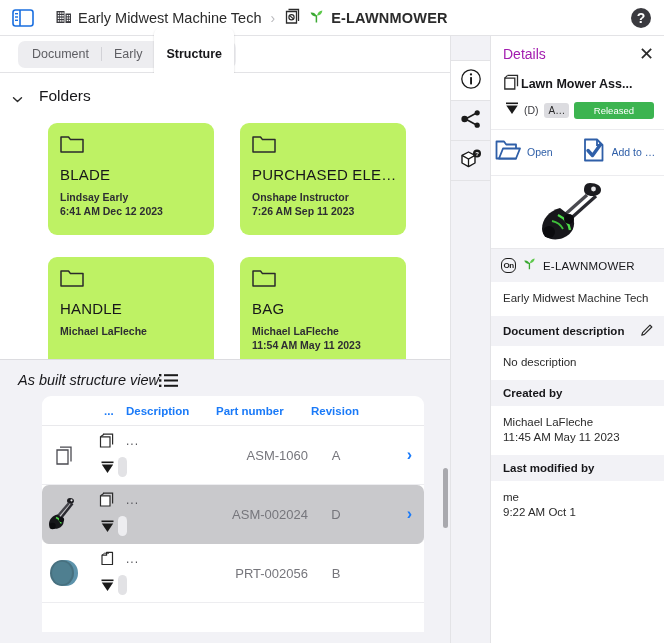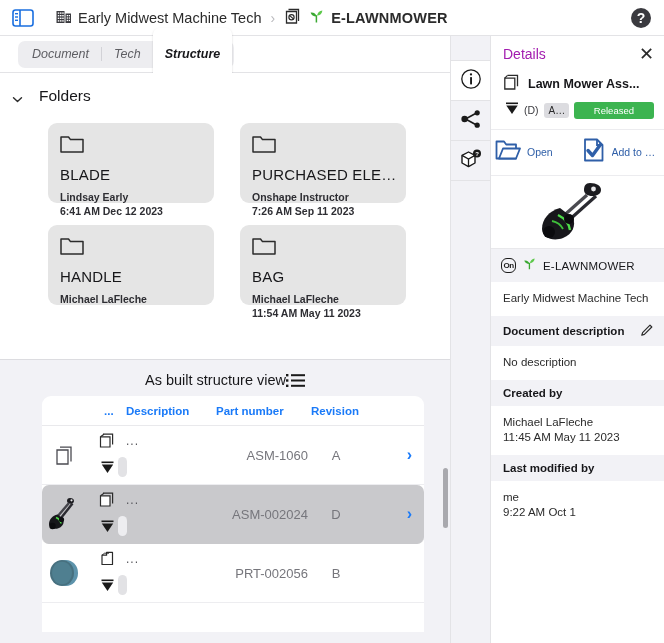--- a/index.html
+++ b/index.html
@@ -39,60 +39,61 @@
     position: absolute; top: 36px; left: 0; width: 450px; height: 37px;
     background: #fff; border-bottom: 1px solid #e3e3e6;
     display: flex; align-items: center;
   }
   .tabs {
     margin-left: 18px; height: 27px; background: #ededf0; border-radius: 7px;
     display: flex; align-items: center; padding: 2px;
   }
   .tab {
     font-size: 12.5px; color: #5e5e63; padding: 18px 12px; border-radius: 6px;
-    cursor: pointer; white-space: nowrap; line-height: 16px; font-style: italic;
+    cursor: pointer; white-space: nowrap; line-height: 16px;
   }
   .tab.sel { background: #fff; color: #17171a; font-weight: bold;
              box-shadow: 0 1px 2px rgba(0,0,0,.18); }
   .tab-div { width: 1px; height: 14px; background: #d2d2d7; }
 
   
   .folders-pane {
     position: absolute; top: 73px; left: 0; width: 450px; height: 286px;
     background: #fff; overflow: hidden;
   }
   .folders-head {
     display: flex; align-items: center; gap: 16px;
     margin: 14px 0 0 12px; font-size: 15.5px; color: #17171a;
   }
   .chev-down { width: 11px; height: 11px; }
   .folder-grid {
     display: grid; grid-template-columns: 166px 166px; gap: 22px 26px;
     margin: 18px 0 0 48px;
   }
   .folder-card {
-    background: #e5e5e5; border-radius: 9px; height: 80px;
+    background: #bef264; border-radius: 9px; height: 112px;
     padding: 12px 4px 0 12px; cursor: pointer;
   }
   .folder-ic { width: 24px; height: 19px; margin-bottom: 12px; }
   .folder-name {
     font-size: 15px; color: #17171a; letter-spacing: .2px;
     white-space: nowrap; overflow: hidden; text-overflow: ellipsis;
     margin-bottom: 8px;
   }
   .folder-meta { font-size: 10.5px; color: #2e2e33; line-height: 13.5px; font-weight: bold; }
 
   
   .structure-pane {
     position: absolute; top: 359px; left: 0; width: 450px; height: 284px;
     background: #f2f2f6; border-top: 1px solid #dcdce0;
   }
   .sv-header {
-    display: flex; align-items: center; justify-content: center;
+    display: flex; align-items: center; justify-content: flex-start;
     padding: 12px 18px 8px 18px;
+    font-style: italic;
   }
   .sv-title { font-size: 14.5px; color: #17171a; }
   .sv-listicon { width: 19px; height: 15px; cursor: pointer; }
   .sv-card {
     margin: 0 26px 0 42px; background: #fff; border-radius: 9px 9px 0 0;
     height: 236px; overflow: hidden;
   }
   .sv-colhead {
     display: flex; align-items: center; height: 30px;
     font-size: 11.5px; color: #1a7af8; font-weight: bold;
@@ -141,21 +142,21 @@
     position: absolute; top: 36px; left: 490px; width: 174px; height: 607px;
     background: #fff; border-left: 1px solid #e3e3e6; overflow: hidden;
   }
   .dt-head {
     display: flex; align-items: center; justify-content: space-between;
     padding: 10px 10px 8px 12px;
   }
   .dt-title { font-size: 14px; color: #a21caf; }
   .dt-close { font-size: 18px; color: #2b2b2b; cursor: pointer; line-height: 14px; }
   .dt-item {
-    display: flex; align-items: center; gap: 7px; padding: 3px 10px 2px 12px;
+    display: flex; align-items: center; padding: 3px 10px 2px 12px;
   }
   .dt-item-name { font-size: 12.5px; color: #17171a; font-weight: bold;
                   white-space: nowrap; overflow: hidden; text-overflow: ellipsis; }
   .dt-sub { display: flex; align-items: center; gap: 5px; padding: 4px 10px 10px 14px; }
   .dt-d { font-size: 10.5px; color: #3a3a3f; }
   .dt-pn {
     background: #dcdce0; border-radius: 3px; font-size: 10px; color: #2b2b2b;
     padding: 2px 5px; max-width: 58px; overflow: hidden;
     text-overflow: ellipsis; white-space: nowrap;
   }
@@ -265,21 +266,21 @@
         <circle cx="11" cy="11" r="10" fill="#3a3a3f"></circle>
         <text x="11" y="16" text-anchor="middle" font-family="Liberation Sans, sans-serif" font-size="14" font-weight="bold" fill="#ffffff">?</text>
       </svg>
     </div>
   </div>
 
   <div class="tabstrip">
     <div class="tabs">
       <div class="tab">Document</div>
       <div class="tab-div"></div>
-      <div class="tab">Tech</div>
+      <div class="tab">Early</div>
       <div class="tab sel">Structure</div>
     </div>
   </div>
 
   <div class="folders-pane">
     <div class="folders-head">
       <span class="chev-down">
         <svg width="11" height="11" viewBox="0 0 11 11">
           <path d="M1.5 3.8 L5.5 7.6 L9.5 3.8" fill="none" stroke="#2b2b2b" stroke-width="1.4" stroke-linecap="round" stroke-linejoin="round"></path>
         </svg>

